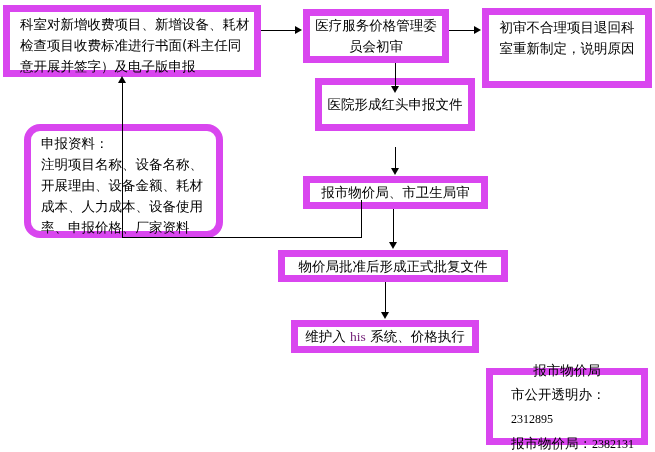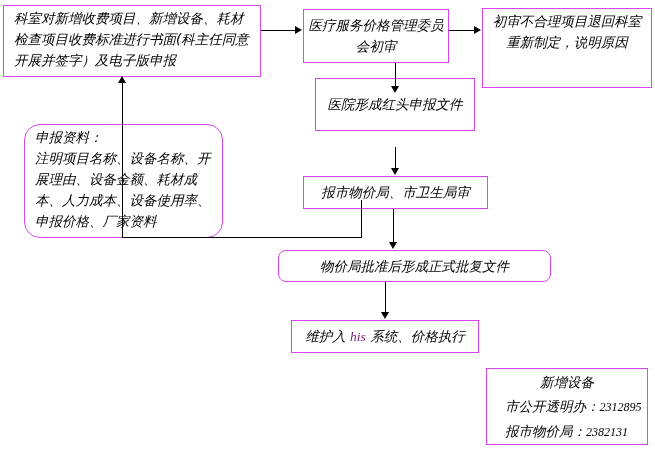--- a/index.html
+++ b/index.html
@@ -14,32 +14,31 @@
   #canvas {
     position: relative;
     width: 655px;
     height: 452px;
     background: #ffffff;
     overflow: hidden;
   }
   .node {
     position: absolute;
     box-sizing: border-box;
-    border: 1px solid #d946ef;
+    border: 7px solid #d946ef;
     background: #ffffff;
     display: flex;
     align-items: center;
     justify-content: center;
     text-align: center;
     font-size: 13.5px;
     line-height: 21px;
     color: #000000;
     padding: 2px 4px;
     white-space: pre-line;
-    font-style: italic;
   }
   .node.align-left {
     justify-content: flex-start;
     text-align: left;
     padding-left: 10px;
   }
   .node.align-top {
     align-items: flex-start;
   }
   .edge {
@@ -109,30 +108,30 @@
   </div>
 
   <div class="node" style="left:315px; top:78px; width:160px; height:53px;">
     <span>医院形成红头申报文件</span>
   </div>
 
   <div class="node" style="left:303px; top:176px; width:185px; height:33px;">
     <span>报市物价局、市卫生局审</span>
   </div>
 
-  <div class="node" style="left:278px; top:250px; width:273px; height:32px;border-radius:8px;">
+  <div class="node" style="left:278px; top:250px; width:230px; height:32px;">
     <span>物价局批准后形成正式批复文件</span>
   </div>
 
   <div class="node" style="left:291px; top:320px; width:188px; height:33px;">
     <span><span>维护入 </span><span class="his-token">his</span><span> 系统、价格执行</span></span>
   </div>
 
   <div class="node phone-box" style="left:486px; top:368px; width:162px; height:77px;">
-    <span class="phone-title node-line">新增设备</span>
+    <span class="phone-title node-line">报市物价局</span>
     <span class="phone-row node-line"><span>市公开透明办：</span><span class="mono-num">2312895</span></span>
     <span class="phone-row node-line"><span>报市物价局：</span><span class="mono-num">2382131</span></span>
   </div>
 
   <div class="edge h" style="left:122px; top:237px; width:240px;"></div>
   <div class="edge v" style="left:361px; top:200px; height:38px;"></div>
   <div class="edge v" style="left:122px; top:83px; height:155px;"></div>
   <div class="arrow up" style="left:118px; top:76px;"></div>
 
   <div class="edge h" style="left:261px; top:30px; width:35px;"></div>

